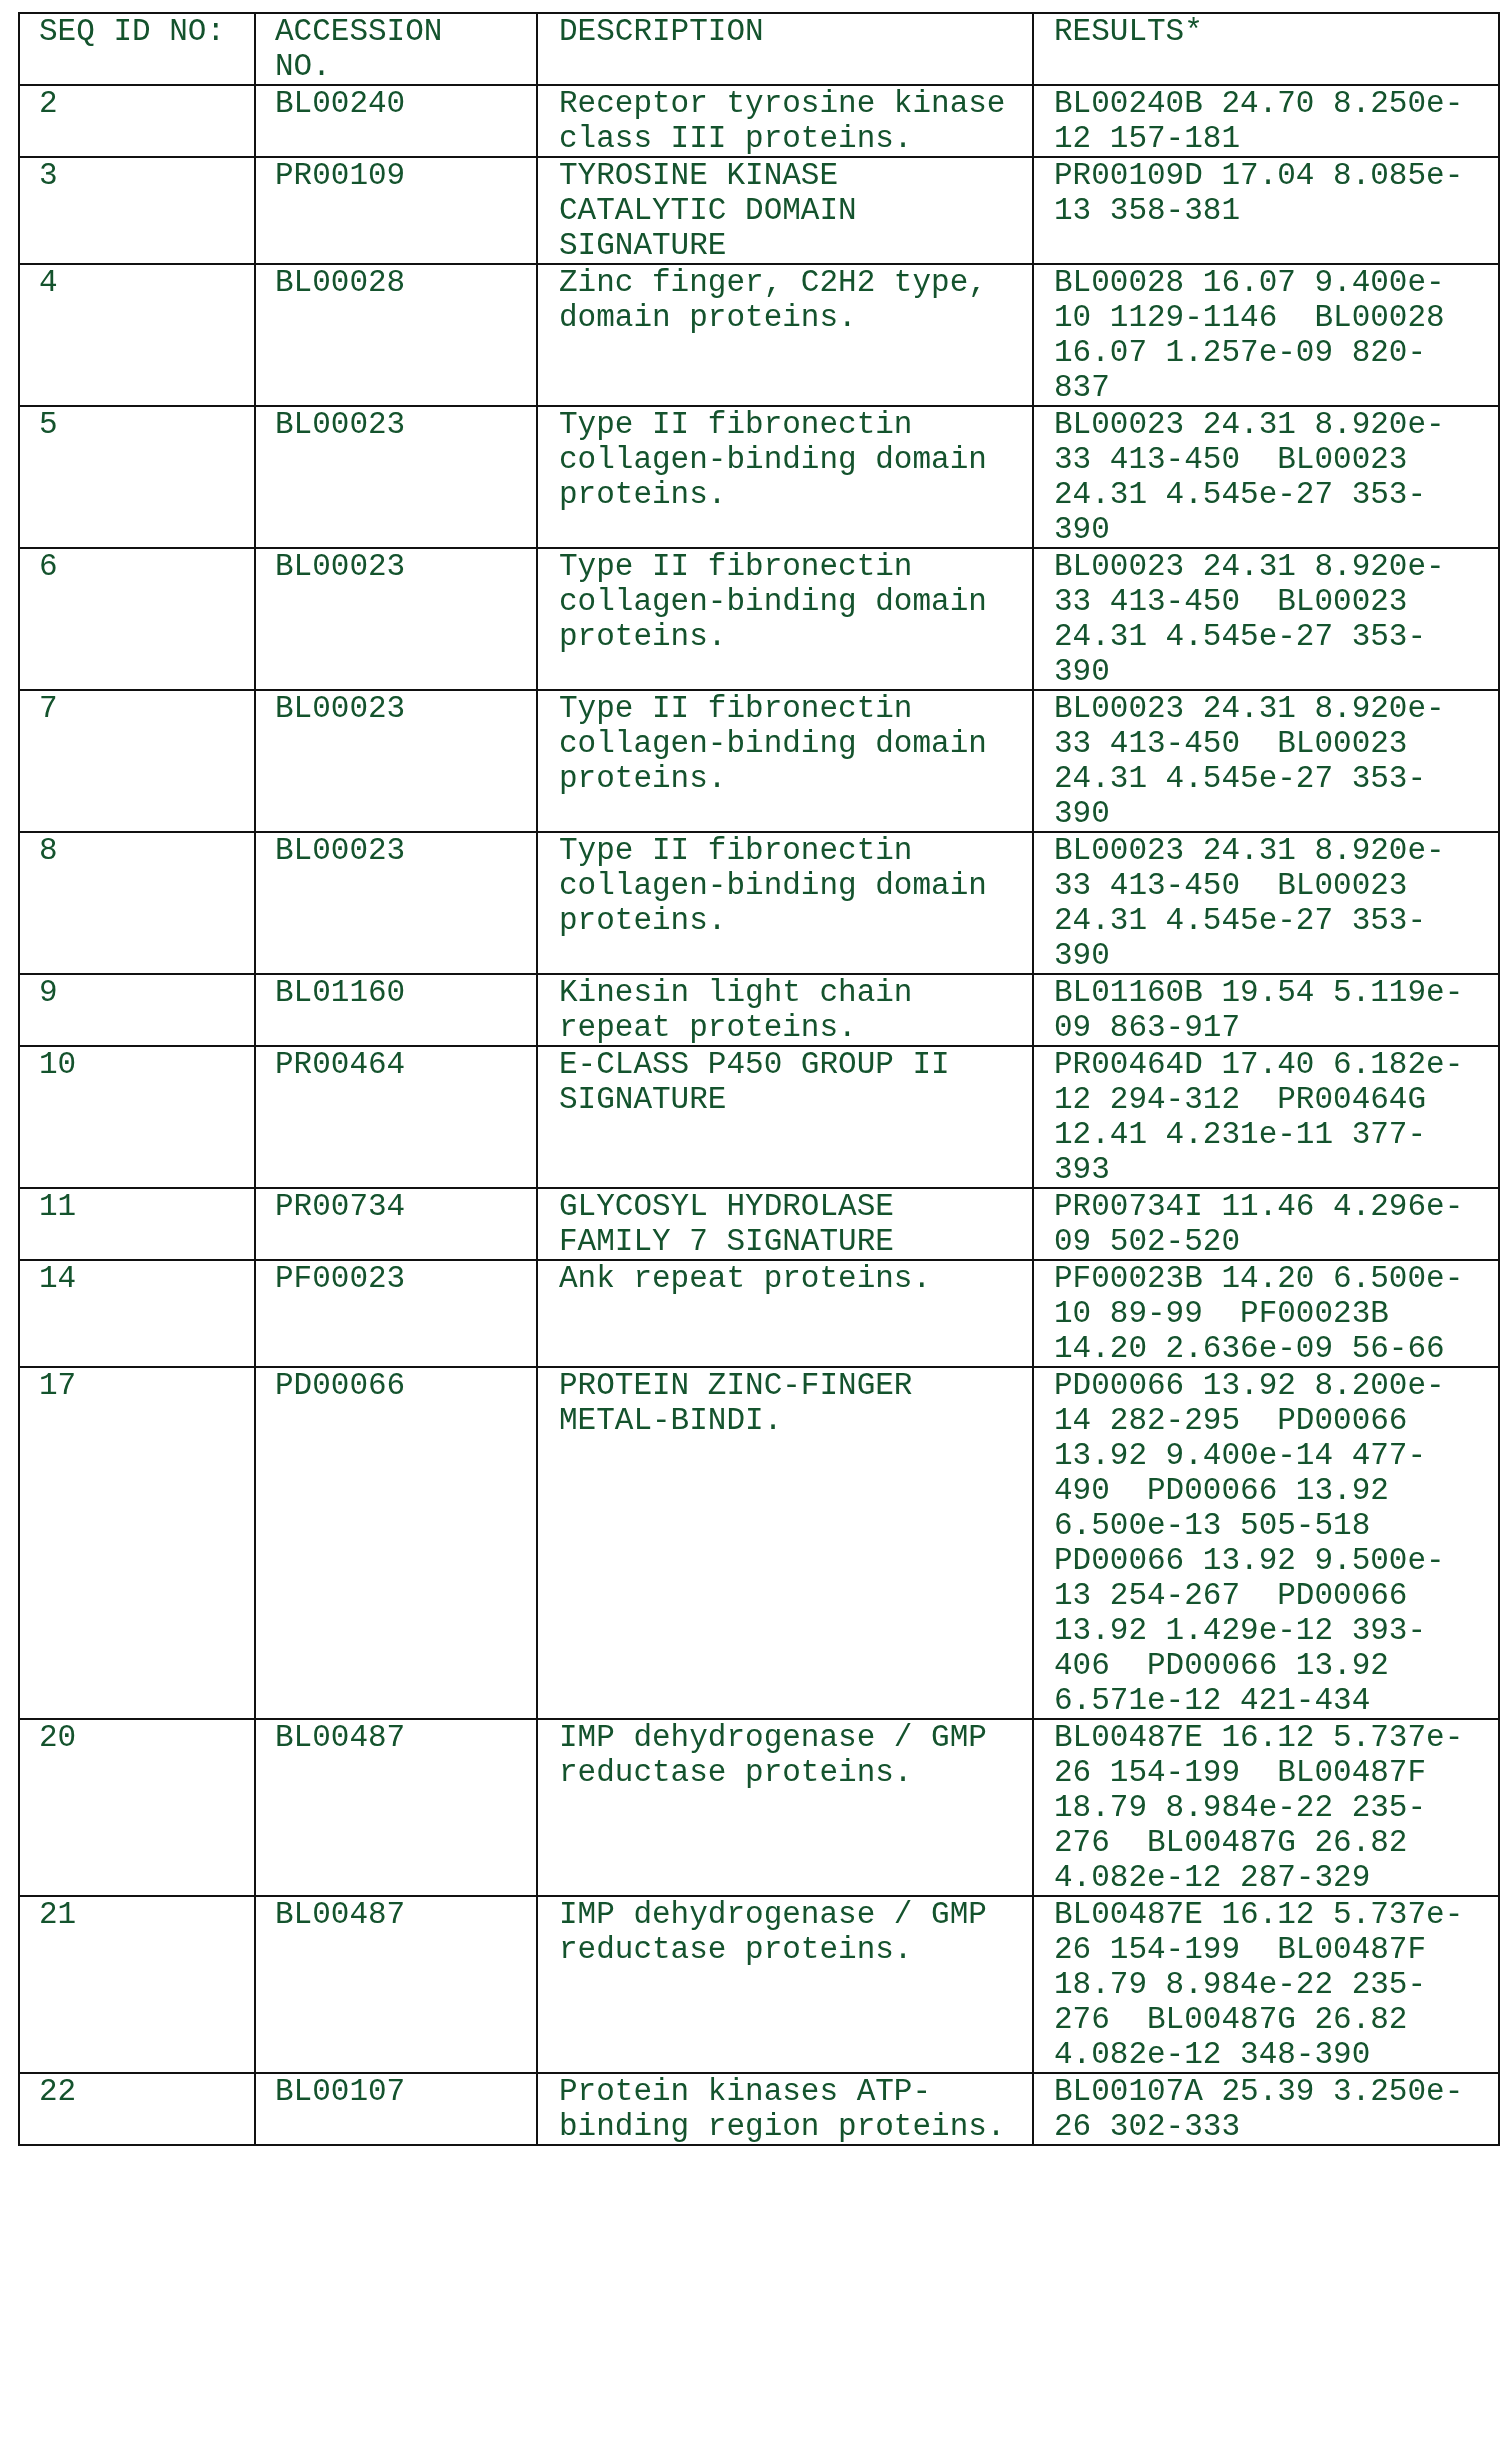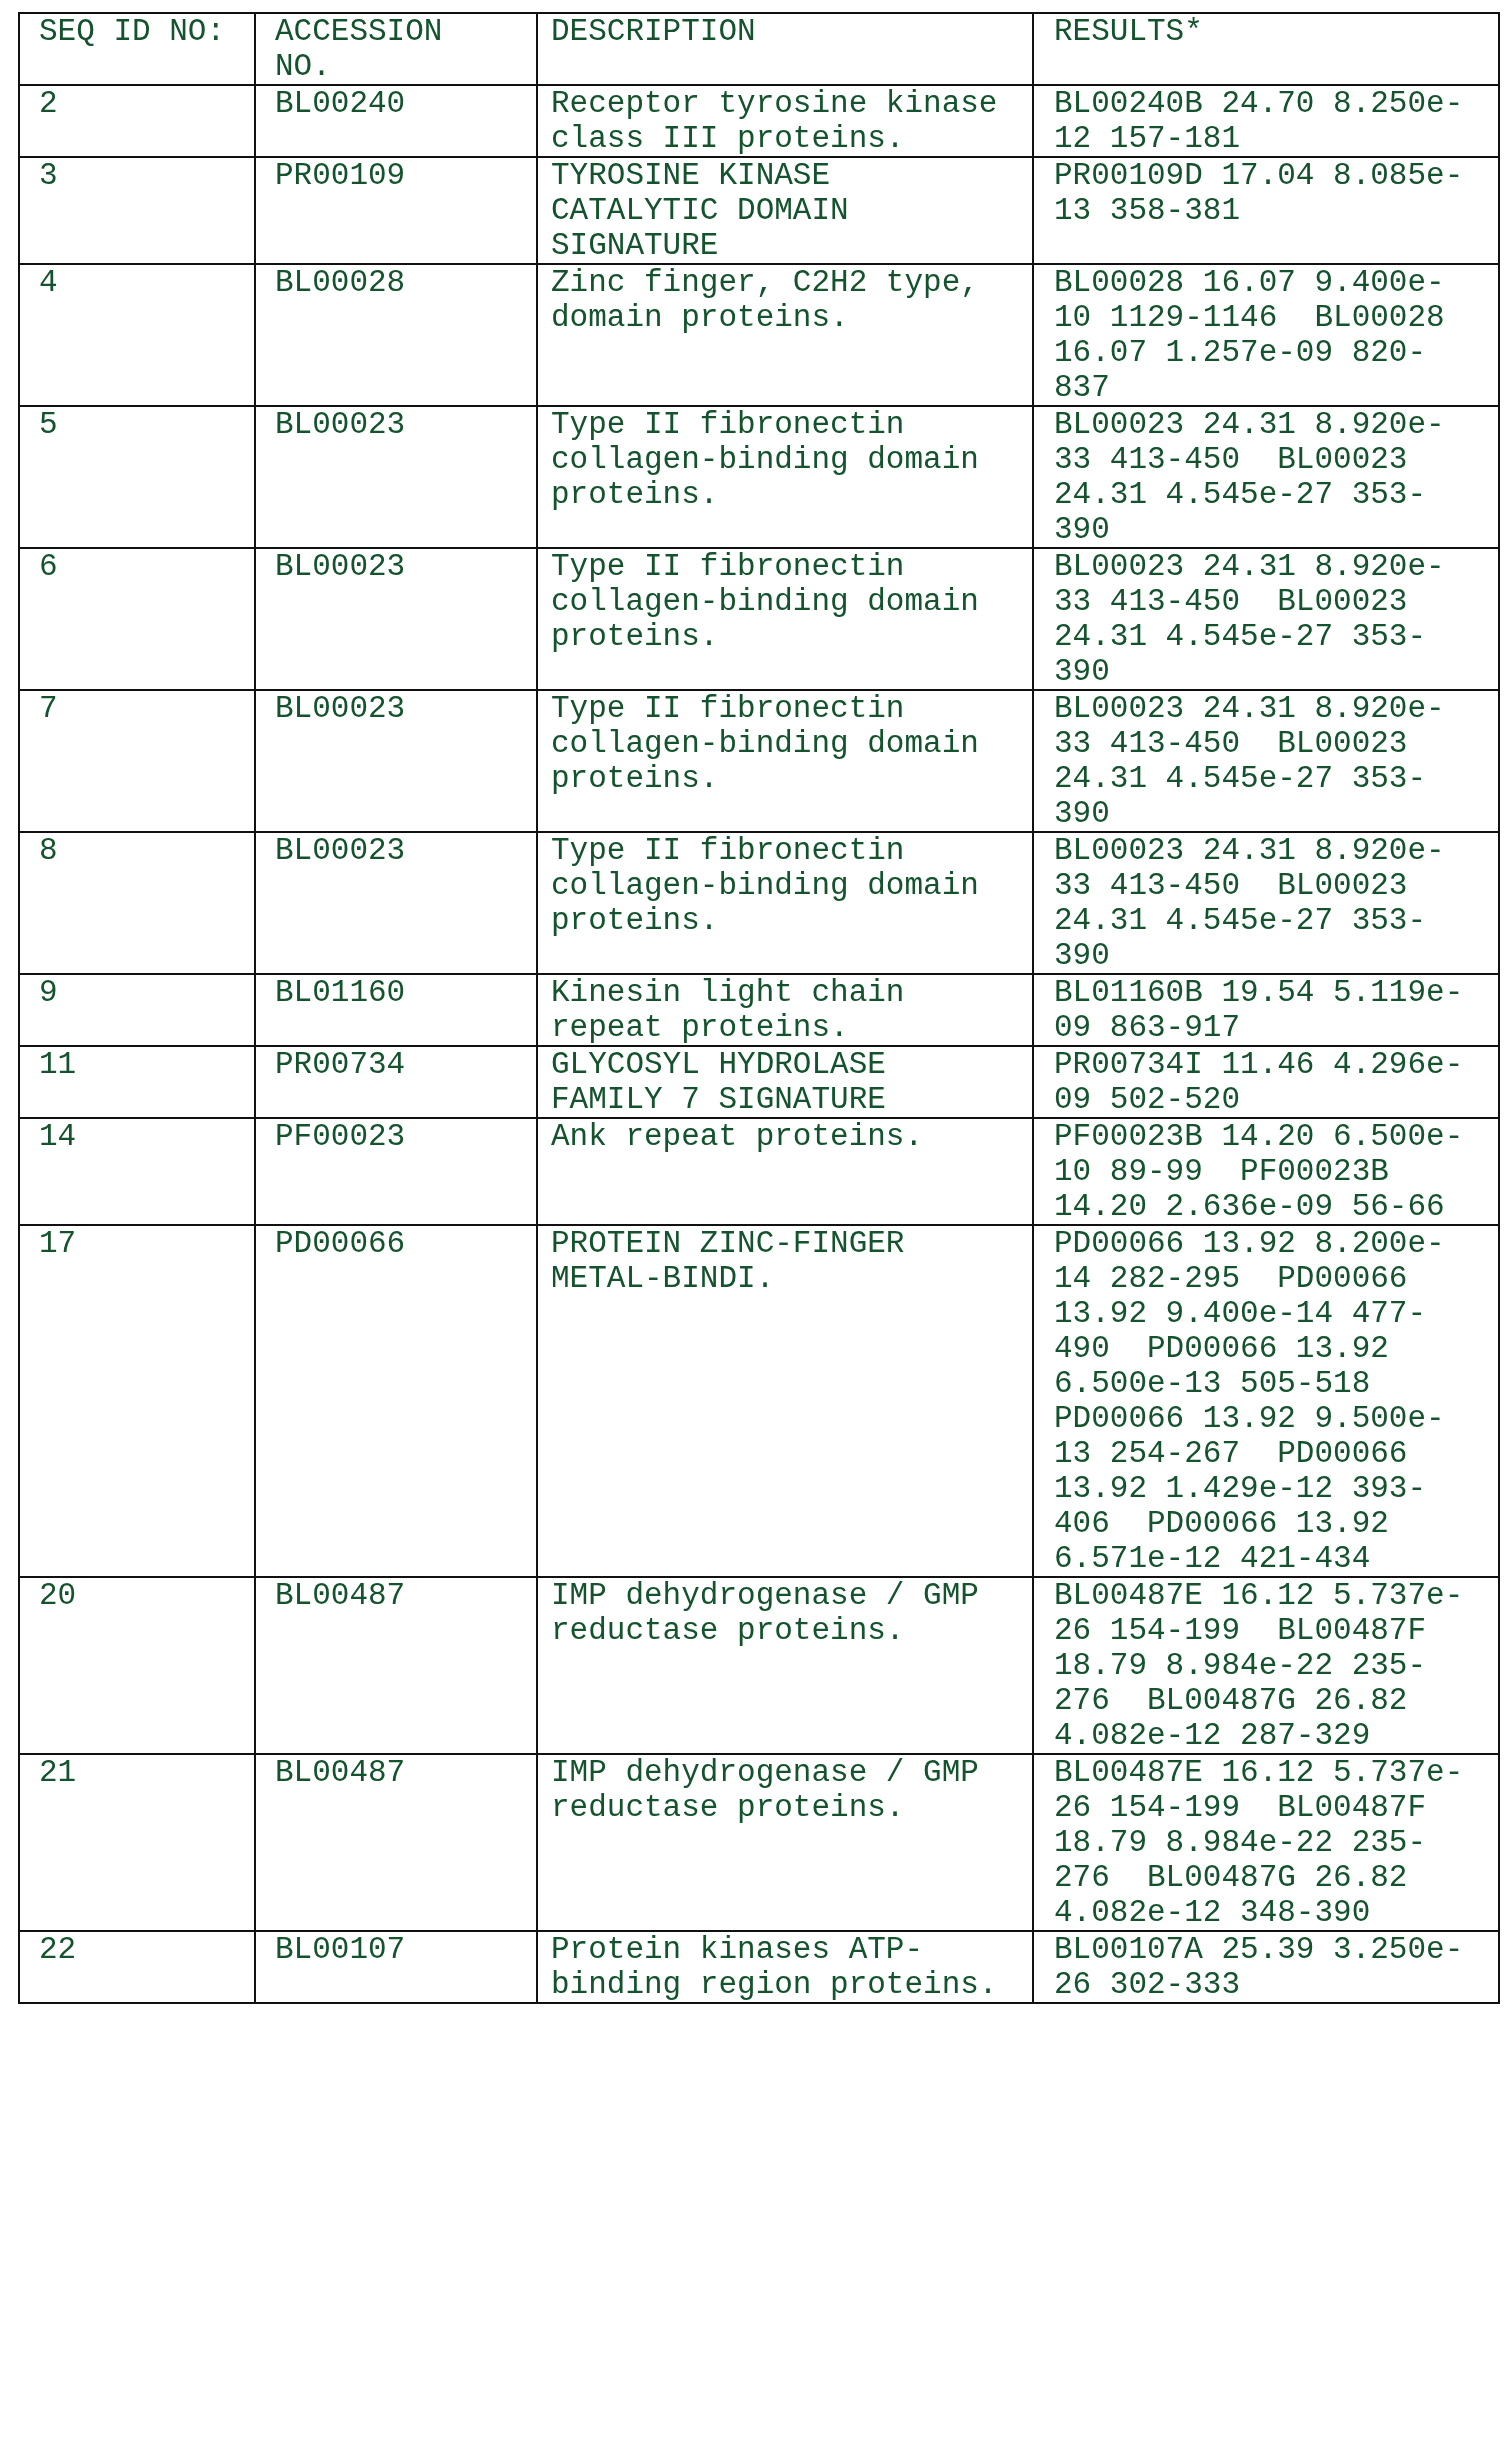--- a/index.html
+++ b/index.html
@@ -32,21 +32,21 @@
   .doc-table th,
   .doc-table td {
     border: 2.2px solid #111111;
     vertical-align: top;
     text-align: left;
     font-weight: normal;
     padding: 0 7px 0 19px;
     word-wrap: break-word;
     white-space: normal;
   }
-  .doc-table td.desc, .doc-table th.desc { padding-left: 13px; margin-left: 20px; }
+  .doc-table td.desc, .doc-table th.desc { padding-left: 21px; margin-left: 20px; }
   .doc-table td.res, .doc-table th.res { padding-left: 20px; padding-right: 9px; }
   .cell-lines span { display: block; white-space: pre; }
 </style>
 </head>
 <body>
 
 <table class="doc-table">
   <colgroup>
     <col class="c1">
       <col class="c2">
@@ -176,20 +176,34 @@
     <td class="cell-lines desc">
           <span>Kinesin light chain</span>
           <span>repeat proteins.</span>
         </td>
     <td class="cell-lines res">
           <span>BL01160B 19.54 5.119e-</span>
           <span>09 863-917</span>
         </td>
   </tr>
       <tr>
+    <td>10</td>
+    <td>PR00464</td>
+    <td class="cell-lines desc">
+          <span>E-CLASS P450 GROUP II</span>
+          <span>SIGNATURE</span>
+        </td>
+    <td class="cell-lines res">
+          <span>PR00464D 17.40 6.182e-</span>
+          <span>12 294-312  PR00464G</span>
+          <span>12.41 4.231e-11 377-</span>
+          <span>393</span>
+        </td>
+  </tr>
+      <tr>
     <td>11</td>
     <td>PR00734</td>
     <td class="cell-lines desc">
           <span>GLYCOSYL HYDROLASE</span>
           <span>FAMILY 7 SIGNATURE</span>
         </td>
     <td class="cell-lines res">
           <span>PR00734I 11.46 4.296e-</span>
           <span>09 502-520</span>
         </td>

